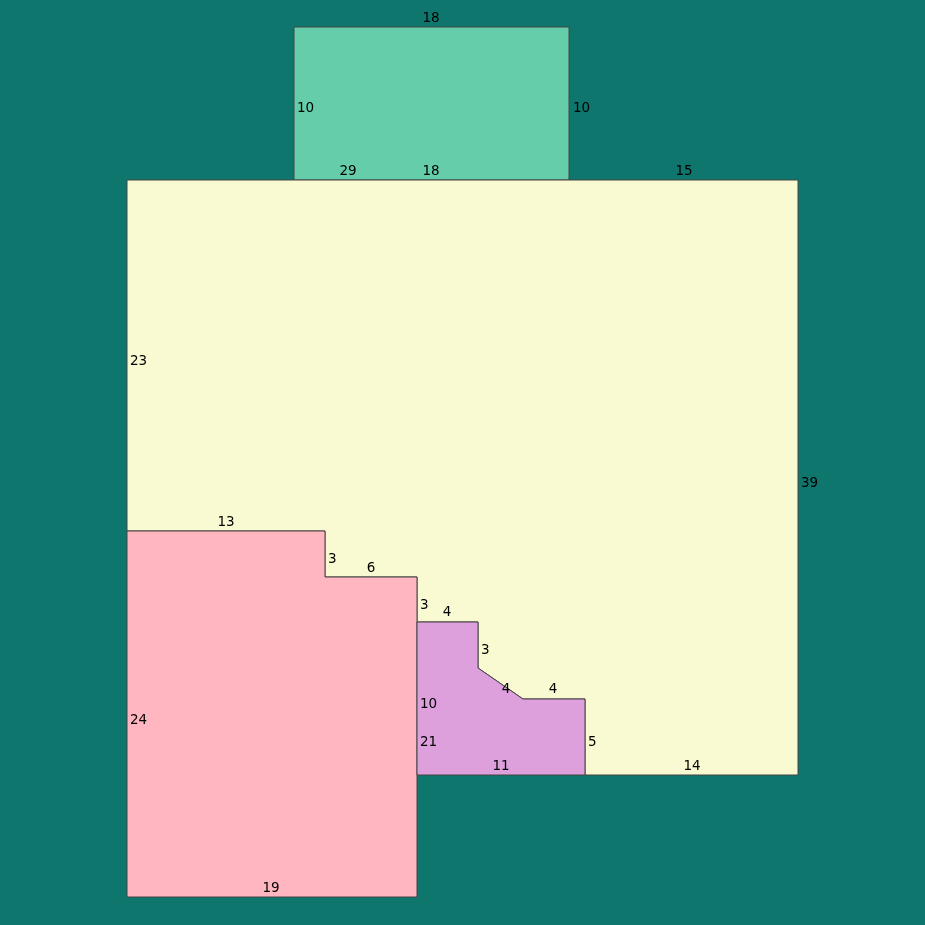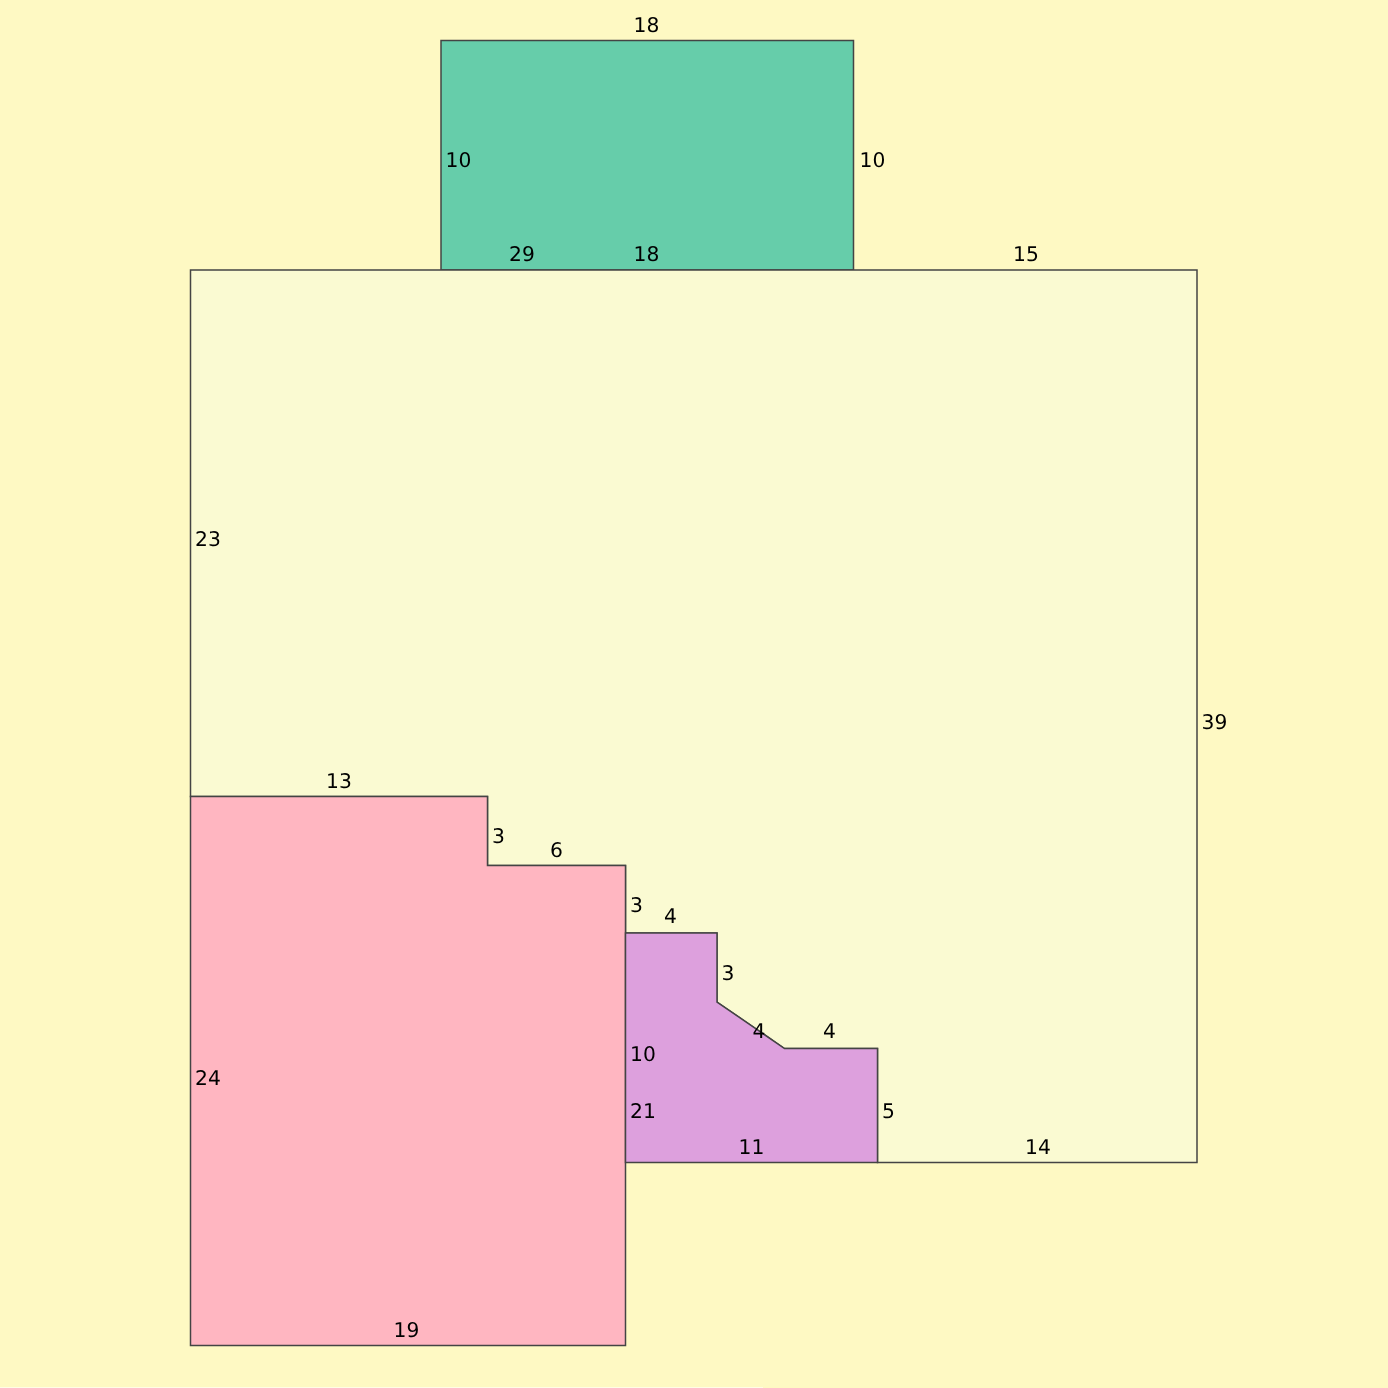--- a/index.html
+++ b/index.html
@@ -5,21 +5,21 @@
   html, body {
     margin: 0;
     padding: 0;
     background: #ffffff;
     font-family: "DejaVu Sans", "Liberation Sans", sans-serif;
   }
   .canvas {
     position: relative;
     width: 925px;
     height: 925px;
-    background: #fef9c3;
+    background: #0f766e;
     overflow: hidden;
   }
   svg { display: block; }
   text {
     font-family: "DejaVu Sans", "Liberation Sans", sans-serif;
     font-size: 13.5px;
   }
 </style>
 </head>
 <body>

